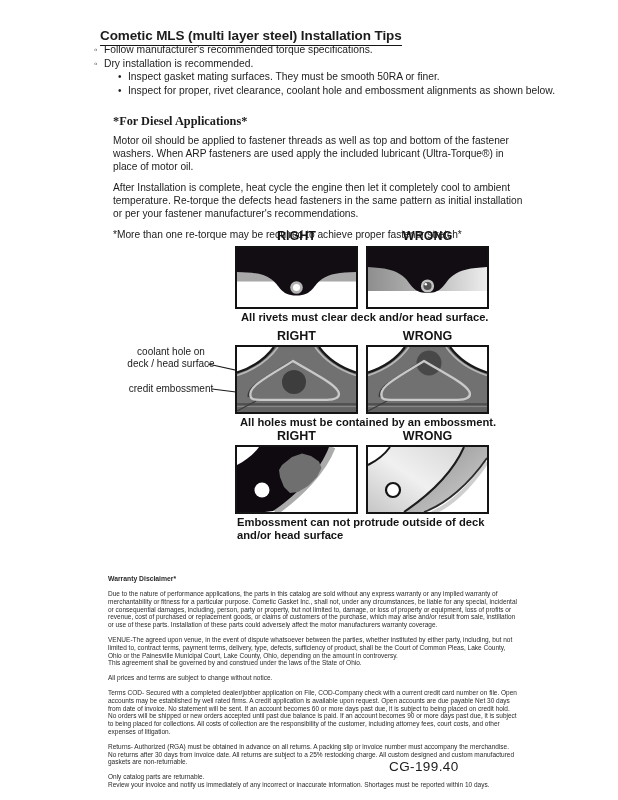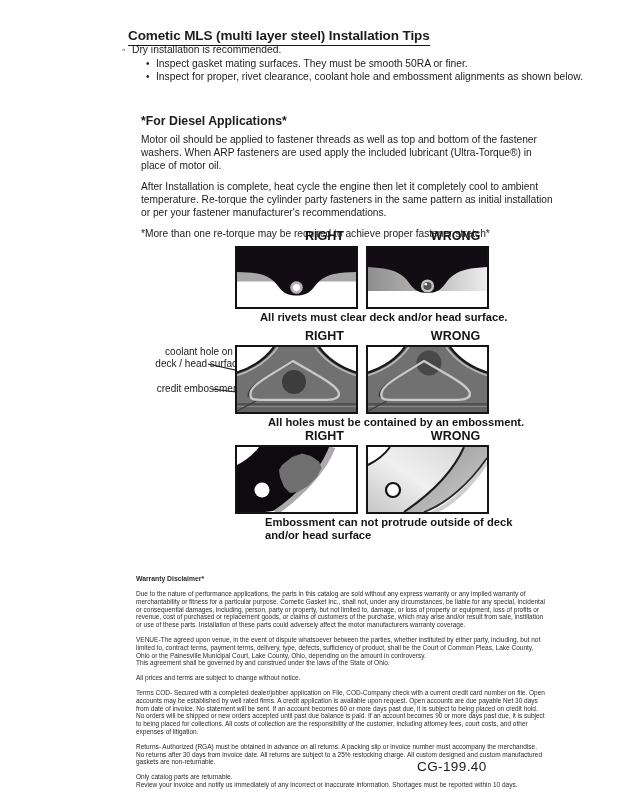--- a/index.html
+++ b/index.html
@@ -1,31 +1,31 @@
 <!DOCTYPE html>
 <html><head>
 <meta charset="utf-8">
 <style>
   html,body{margin:0;padding:0;}
   body{width:618px;height:800px;background:#ffffff;position:relative;overflow:hidden;
        font-family:"Liberation Sans","DejaVu Sans",sans-serif;color:#1c1c1c;}
-  .abs{position:absolute;margin-left:28px;}
+  .abs{position:absolute;}
   
   .title{left:100px;top:19px;font-size:13.5px;font-weight:bold;letter-spacing:-0.1px;
          border-bottom:1.6px solid #161616;padding-bottom:2px;white-space:nowrap;}
   
   .bullets{left:94px;top:43px;font-size:10.3px;line-height:13.5px;color:#1d1d1d;}
   .brow{display:flex;}
   .brow.sub{padding-left:24px;}
   .marker{width:10px;flex:0 0 10px;}
   .brow.main .marker::before{content:"◦";font-size:10px;}
   .brow.sub .marker::before{content:"•";font-size:10px;}
   
   .diesel{left:113px;top:114px;width:412px;}
-  .diesel .h{font-size:12.3px;font-weight:bold;margin:0 0 5px 0;}
+  .diesel .h{font-size:12.3px;font-weight:bold;margin:0 0 5px 0;font-family:Liberation Serif, serif;}
   .diesel p{font-size:10.2px;line-height:13px;margin:0 0 8px 0;}
   
   .dg-header{width:123px;text-align:center;font-size:12.5px;font-weight:700;color:#141414;}
   .dg-caption{font-size:11.2px;font-weight:bold;color:#141414;white-space:pre-line;line-height:12.5px;}
   .dg-label{left:108px;width:126px;text-align:center;font-size:10px;line-height:11.5px;
             color:#1a1a1a;white-space:pre-line;}
   svg.dg{position:absolute;display:block;}
   
   .legal{left:108px;top:575px;width:410px;color:#2a2a2a;}
   .legal .lh{font-size:6.8px;font-weight:bold;margin:0 0 8px 0;}
@@ -34,36 +34,40 @@
   .page-code{left:389px;top:759px;font-size:13.5px;letter-spacing:0.4px;color:#1b1b1b;}
 </style>
 </head>
 <body>
 
 <h1 class="abs title">Cometic MLS (multi layer steel) Installation Tips</h1>
 
 <div class="abs bullets">
   <div class="brow main">
       <span class="marker"></span>
+      <span>Follow manufacturer's recommended torque specifications.</span>
+    </div>
+  <div class="brow main">
+      <span class="marker"></span>
       <span>Dry installation is recommended.</span>
     </div>
   <div class="brow sub">
       <span class="marker"></span>
       <span>Inspect gasket mating surfaces.  They must be smooth 50RA or finer.</span>
     </div>
   <div class="brow sub">
       <span class="marker"></span>
       <span>Inspect for proper, rivet clearance, coolant hole and embossment alignments as shown below.</span>
     </div>
 </div>
 
 <div class="abs diesel">
   <div class="h">*For Diesel Applications*</div>
   <p>Motor oil should be applied to fastener threads as well as top and bottom of the fastener washers. When ARP fasteners are used apply the included lubricant (Ultra-Torque®) in place of motor oil.</p>
-  <p>After Installation is complete, heat cycle the engine then let it completely cool to ambient temperature. Re-torque the cylinder party fasteners in the same pattern as initial installation or per your fastener manufacturer's recommendations.</p>
+  <p>After Installation is complete, heat cycle the engine then let it completely cool to ambient temperature. Re-torque the defects head fasteners in the same pattern as initial installation or per your fastener manufacturer's recommendations.</p>
   <p>*More than one re-torque may be required to achieve proper fastener stretch*</p>
 </div>
 
 <div class="abs dg-header" style="left:235px;top:229px">RIGHT</div>
 <div class="abs dg-header" style="left:366px;top:229px">WRONG</div>
 
 <svg class="dg" style="left:235px;top:246px" width="123" height="63" viewBox="0 0 123 63">
   <rect x="0" y="0" width="123" height="63" fill="#ffffff"></rect>
   <rect x="2" y="26" width="119" height="9.5" fill="#a8a8a8"></rect>
   <path d="M2,2 H121 V26 C104,26.5 95,27.5 87,33 C78,39 78,49.5 61.5,49.5 C45,49.5 45,39 36,33 C28,27.5 19,26.5 2,26 Z" fill="#120c13"></path>
@@ -82,21 +86,21 @@
   </defs>
   <rect x="0" y="0" width="123" height="63" fill="#ffffff"></rect>
   <rect x="2" y="21" width="119" height="24" fill="url(#g1)"></rect>
   <path d="M2,2 H121 V21 C104,22 95,23.5 87,29.5 C78,35.5 78,47 61.5,47 C45,47 45,35.5 36,29.5 C28,23.5 19,22 2,21 Z" fill="#120c13"></path>
   <circle cx="61.5" cy="40" r="6.6" fill="#c3c3c3"></circle>
   <circle cx="61.5" cy="40" r="4.1" fill="#525252"></circle>
   <circle cx="59.8" cy="38.2" r="1.3" fill="#ffffff"></circle>
   <rect x="1" y="1" width="121" height="61" fill="none" stroke="#121212" stroke-width="2"></rect>
 </svg>
 
-<div class="abs dg-caption" style="left:232px;top:311px">All rivets must clear deck and/or head surface.</div>
+<div class="abs dg-caption" style="left:241px;top:311px">All rivets must clear deck and/or head surface.</div>
 
 <div class="abs dg-header" style="left:235px;top:329px">RIGHT</div>
 <div class="abs dg-header" style="left:366px;top:329px">WRONG</div>
 
 <div class="abs dg-label" style="top:346px">coolant hole on
 deck / head surface</div>
 <div class="abs dg-label" style="top:383px">credit embossment</div>
 
 <svg class="dg" style="left:204px;top:356px" width="100" height="45" viewBox="0 0 100 45">
   <line x1="4" y1="8" x2="90" y2="27" stroke="#1a1a1a" stroke-width="1.1"></line>

